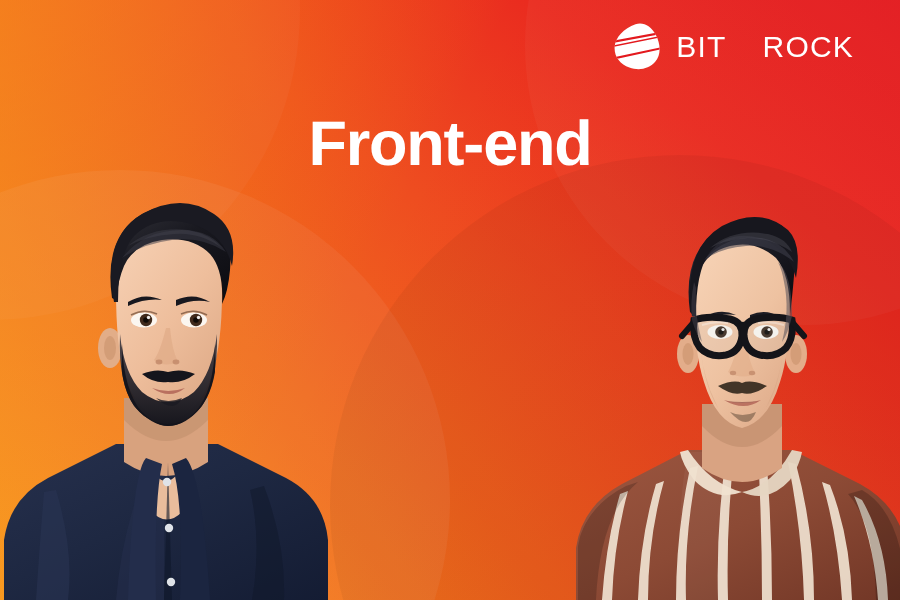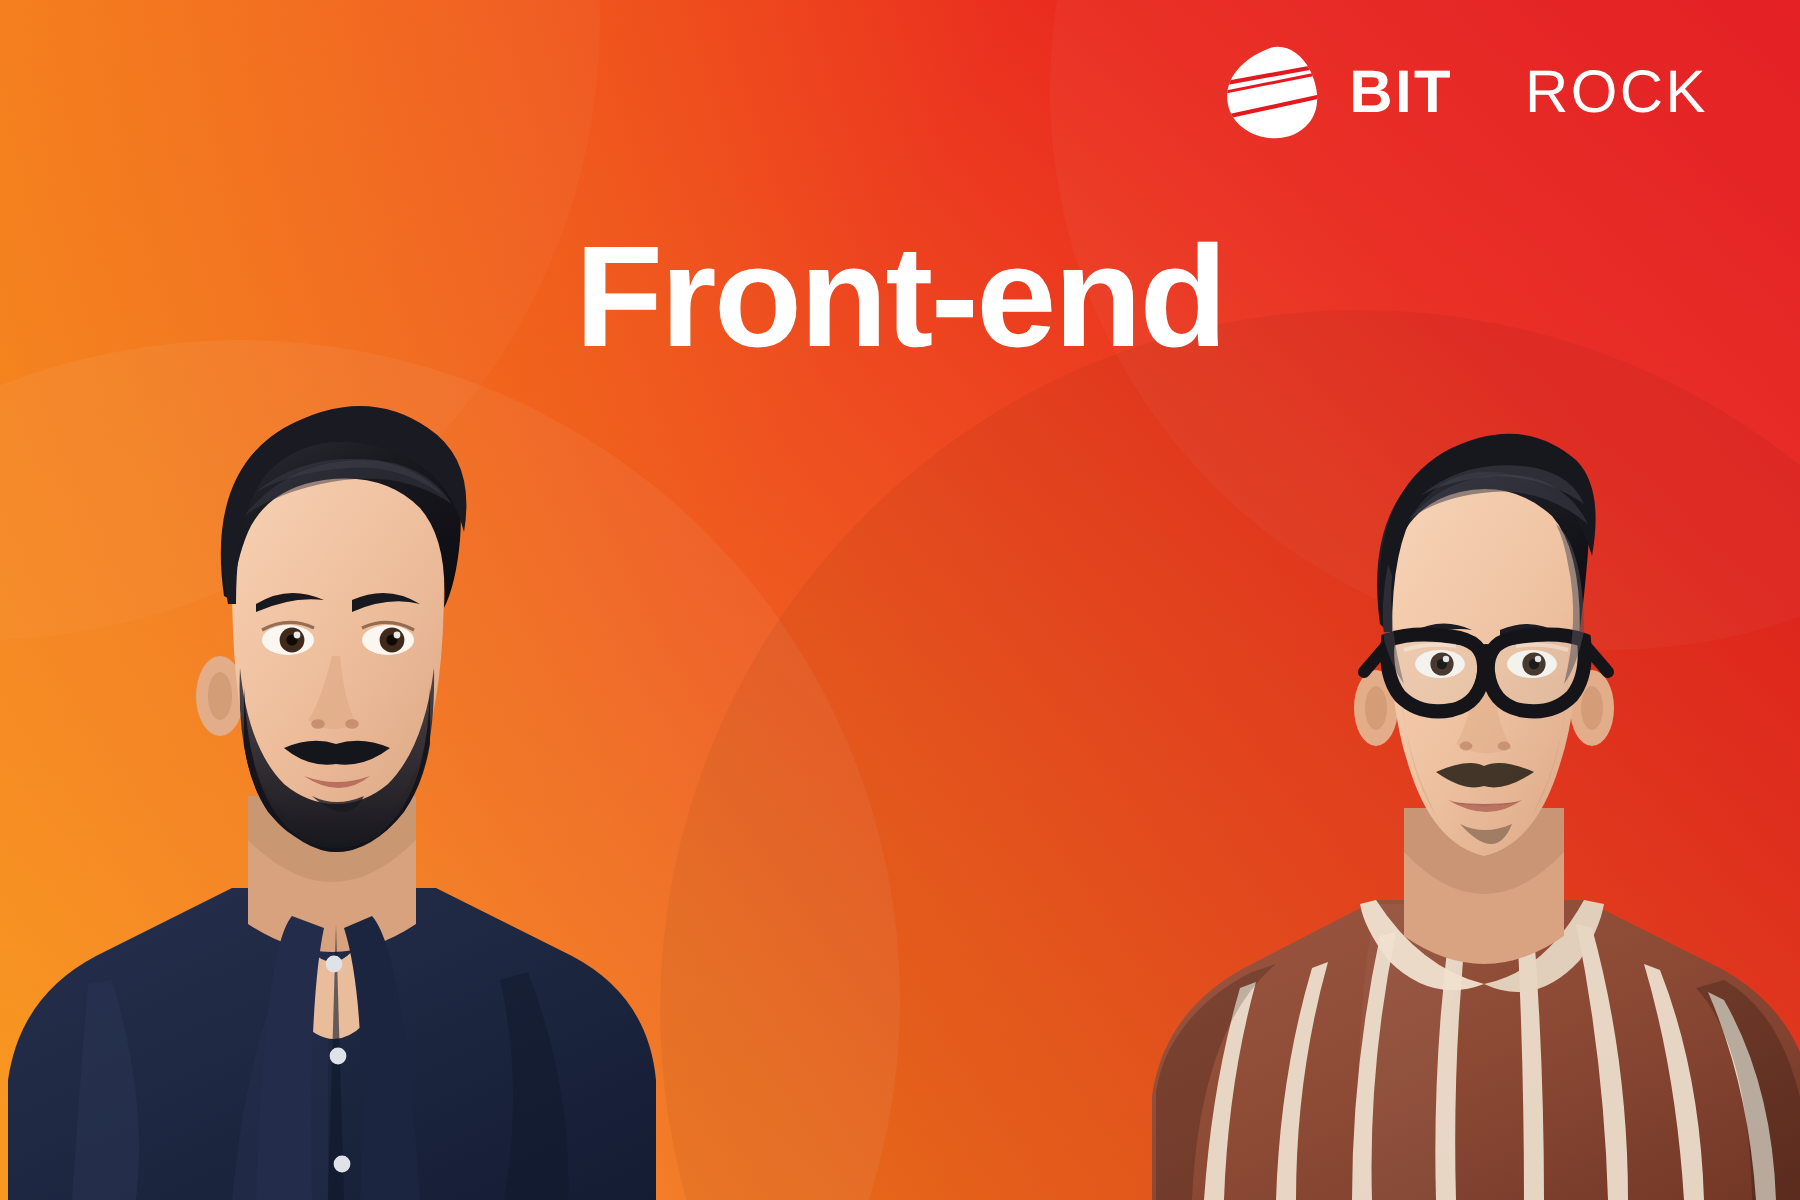--- a/index.html
+++ b/index.html
@@ -31,21 +31,21 @@
   .circ-c{left:525px;top:-235px;width:560px;height:560px;
           background:rgba(255,255,255,.035);}
   .circ-d{left:-320px;top:-300px;width:620px;height:620px;
           background:rgba(255,255,255,.030);}
 
   
   #headline{
     position:absolute;left:0;right:0;top:112px;
     text-align:center;
     color:#fff;
-    font-size:72px;
+    font-size:63px;
     line-height:1.03;
     font-weight:bold;
     letter-spacing:-1.2px;
     z-index:30;
     pointer-events:none;
     text-rendering:geometricPrecision;
   }
   #headline .ln{display:block;}
 
   
@@ -53,21 +53,21 @@
     position:absolute;right:46px;top:22px;
     display:flex;align-items:center;gap:13px;
     z-index:40;
   }
   #logo .mark{width:50px;height:50px;display:block;}
   #logo .word{
     color:#fff;font-size:30px;letter-spacing:1.2px;
     white-space:nowrap;line-height:1;
     display:flex;align-items:baseline;
   }
-  #logo .word .w-bit{font-weight:700;}
+  #logo .word .w-bit{font-weight:400;}
   #logo .word .w-rock{font-weight:300;margin-left:36px;}
 
   
   .person{position:absolute;bottom:0;z-index:20;}
   #person-left{left:-4px;bottom:0;width:340px;height:470px;}
   #person-right{right:-6px;bottom:0;width:330px;height:450px;}
   .person svg{display:block;width:100%;height:100%;overflow:visible;}
 </style>
 </head>
 <body>

